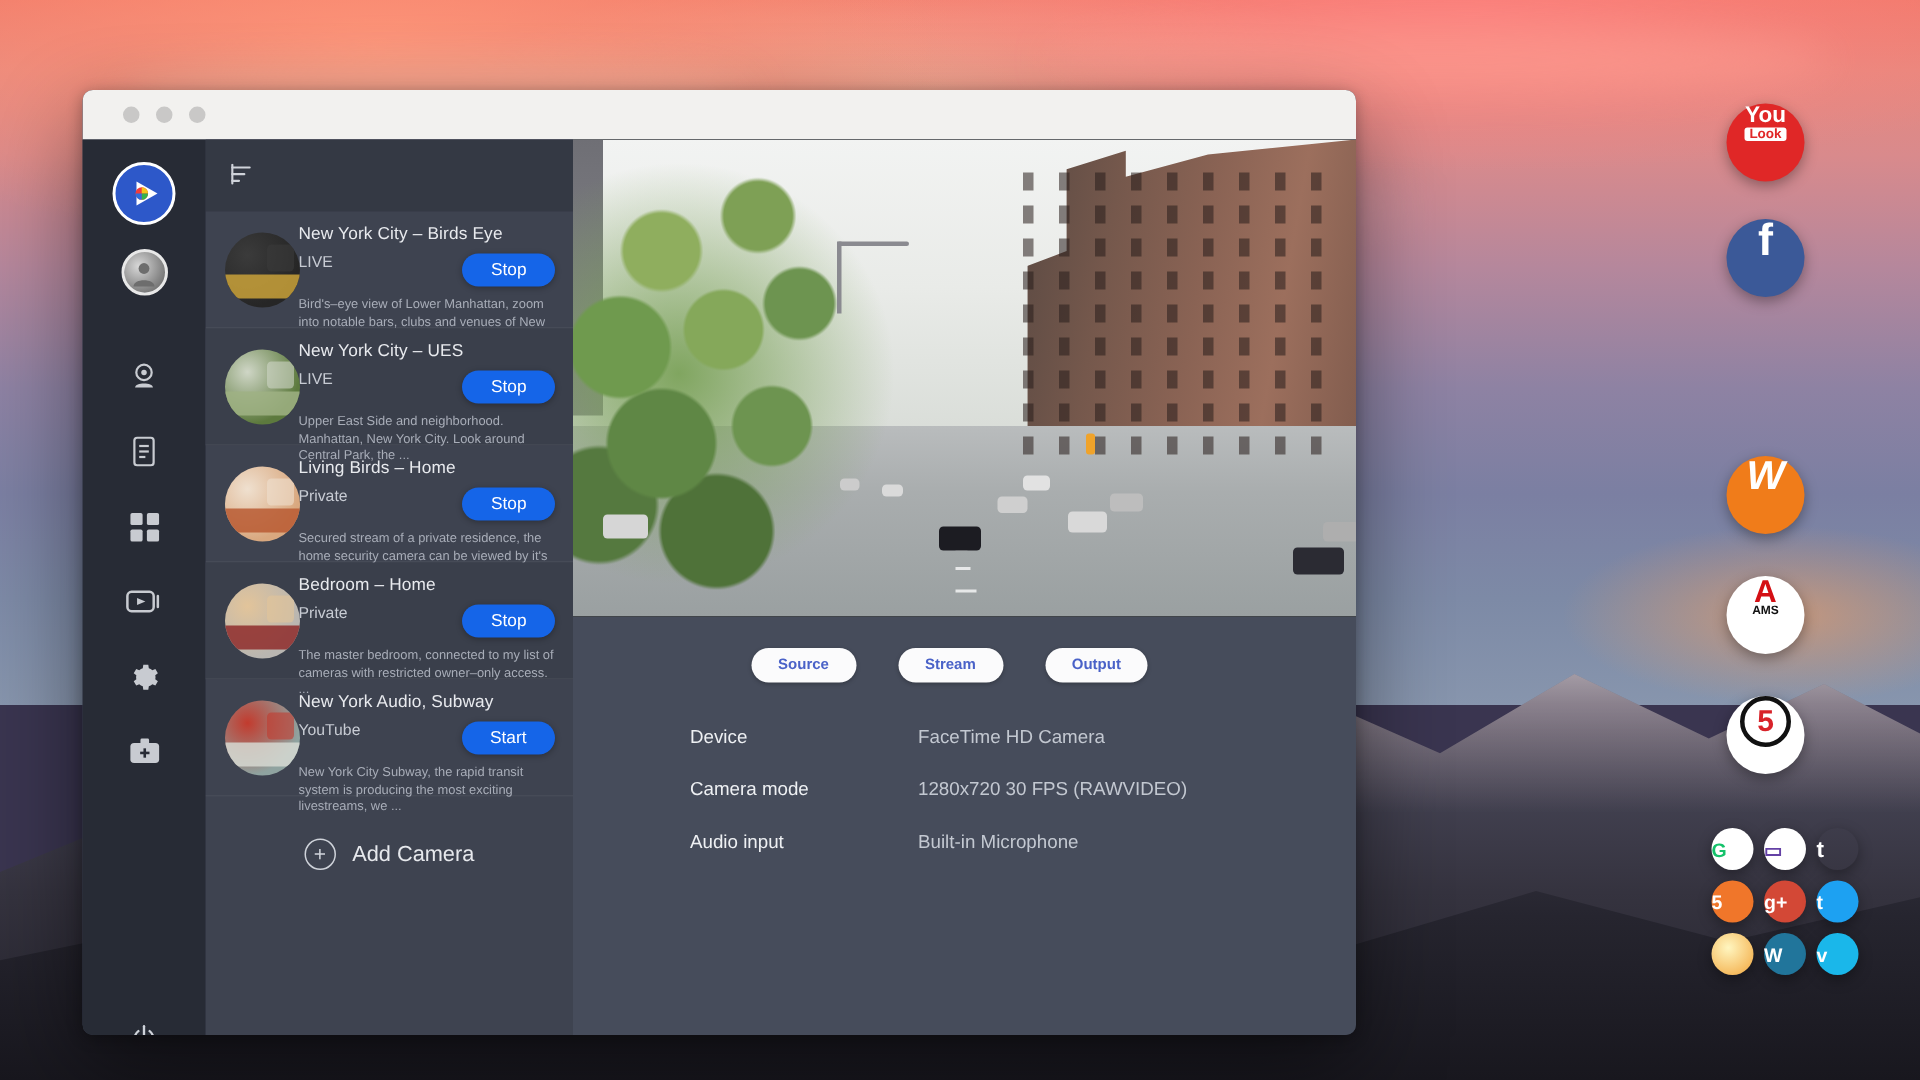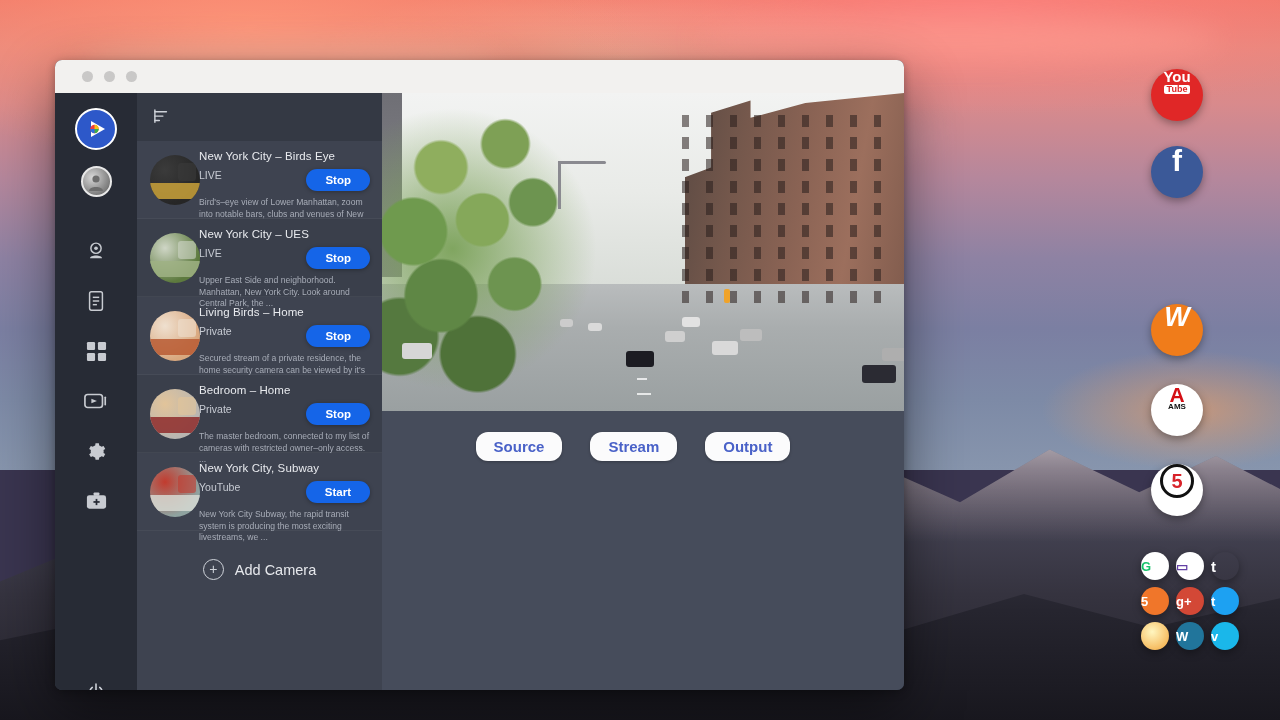--- a/index.html
+++ b/index.html
@@ -107,21 +107,21 @@
   }
   .cam.alt { background:#3a3f4b; }
   .cam-thumb {
     position:absolute; left:13px; top:14px; width:50px; height:50px;
     border-radius:50%; overflow:hidden; background:#555;
   }
   .cam-title { color:#e8eaee; font-size:11.5px; margin-bottom:7px; letter-spacing:.1px; }
   .cam-row { display:flex; align-items:flex-start; justify-content:space-between; padding-right:4px; }
   .cam-state { color:#c7cbd3; font-size:10.5px; }
   .cam-btn {
-    background:#1565e8; color:#fff; font-size:11.5px; font-weight:bold;
+    background:#1565e8; color:#fff; font-size:11.5px; font-weight:normal;
     border:none; border-radius:13px; padding:5px 19px; cursor:pointer;
     box-shadow:0 1px 4px rgba(0,0,0,.3);
   }
   .cam-desc {
     color:#a8adb8; font-size:8.6px; line-height:1.35; margin-top:6px; padding-right:4px;
   }
   #addcam {
     display:flex; align-items:center; justify-content:center; gap:11px;
     padding:28px 0 0 0; color:#e6e8ec; font-size:14.5px; cursor:pointer;
   }
@@ -175,21 +175,21 @@
   }
   .v-lane {
     position:absolute; background:rgba(255,255,255,.75); height:2px;
   }
   .v-car { position:absolute; border-radius:3px; }
   .v-awning { position:absolute; right:4%; bottom:23%; width:10%; height:5%;
     background:#c0332b; border-radius:2px; }
 
   #tabs { display:flex; justify-content:center; gap:28px; padding:21px 0 0 0; padding-right:20px; }
   .tab {
-    background:#fbfbfc; color:#4a62c8; font-size:15px; font-weight:bold;
+    background:#fbfbfc; color:#4a62c8; font-size:10px; font-weight:bold;
     border:none; border-radius:12px; padding:6px 18px; cursor:pointer;
     box-shadow:0 1px 3px rgba(0,0,0,.25);
   }
   #specs { padding:29px 0 0 78px; }
   .spec { display:flex; margin-bottom:21px; }
   .spec-k { width:152px; color:#eef0f3; font-size:12.5px; }
   .spec-v { color:#c3c8d1; font-size:12.5px; }
 </style>
 </head>
 <body>
@@ -201,21 +201,21 @@
   <div class="cloudband" style="left:250px;top:120px;width:700px;height:36px;background:#c79bab;opacity:.4;"></div>
   <div class="glow-orange"></div>
   <div class="mtn"></div>
   <div class="snow"></div>
   <div class="mtn2"></div>
 </div>
 
 <div id="dock-layer">
     <div class="dock-icon di-big" style="left: 1151px; top: 69px; background: rgb(224, 39, 39); flex-direction: column; line-height: 1;">
       <span style="font-size:15px;font-weight:bold;">You</span>
-      <span style="font-size:9px;background:#fff;color:#e02727;border-radius:2px;padding:0 3px;margin-top:1px;">Tube</span>
+      <span style="font-size:9px;background:#fff;color:#e02727;border-radius:2px;padding:0 3px;margin-top:1px;">Look</span>
     </div>
     <div class="dock-icon di-big" style="left: 1151px; top: 146px; background: rgb(59, 89, 152); flex-direction: column; line-height: 1;">
       <span style="font-size:30px;font-weight:bold;">f</span>
     </div>
     <div class="dock-icon di-big" style="left: 1151px; top: 304px; background: rgb(240, 124, 26); flex-direction: column; line-height: 1;">
       <span style="font-size:27px;font-weight:bold;font-style:italic;color:#fff;">W</span>
     </div>
     <div class="dock-icon di-big" style="left: 1151px; top: 384px; background: rgb(255, 255, 255); flex-direction: column; line-height: 1;">
       <span style="font-size:21px;font-weight:bold;color:#d40f14;">A</span>
       <span style="font-size:8px;font-weight:bold;color:#111;margin-top:-2px;">AMS</span>
@@ -377,21 +377,21 @@
               <span class="cam-state">Private</span>
               <button class="cam-btn">Stop</button>
             </div>
             <div class="cam-desc">The master bedroom, connected to my list of cameras with restricted owner–only access. ...</div>
           </div>
           <div class="cam">
             <div class="cam-thumb" style="background: radial-gradient(circle at 30% 30%, rgb(194, 59, 46), rgb(143, 163, 160) 70%); position: absolute;">
               <div style="position:absolute;left:0;bottom:6px;width:100%;height:16px;background:#d6d9d2;opacity:.85;"></div>
               <div style="position:absolute;right:4px;top:8px;width:18px;height:18px;background:#c23b2e;opacity:.6;border-radius:3px;"></div>
             </div>
-            <div class="cam-title">New York City, Subway</div>
+            <div class="cam-title">New York Audio, Subway</div>
             <div class="cam-row">
               <span class="cam-state">YouTube</span>
               <button class="cam-btn">Start</button>
             </div>
             <div class="cam-desc">New York City Subway, the rapid transit system is producing the most exciting livestreams, we ...</div>
           </div>
         </div>
       <div id="addcam">
         <span class="plus-circle">+</span>
         <span>Add Camera</span>
@@ -509,16 +509,30 @@
             <div style="position: absolute; left: 342px; top: 196px; width: 6px; height: 14px; background: rgb(240, 163, 42); border-radius: 2px;"></div>
           </div>
       </div>
 
       <div id="tabs">
           <button class="tab">Source</button>
           <button class="tab">Stream</button>
           <button class="tab">Output</button>
         </div>
 
+      <div id="specs">
+          <div class="spec">
+            <span class="spec-k">Device</span>
+            <span class="spec-v">FaceTime HD Camera</span>
+          </div>
+          <div class="spec">
+            <span class="spec-k">Camera mode</span>
+            <span class="spec-v">1280x720 30 FPS (RAWVIDEO)</span>
+          </div>
+          <div class="spec">
+            <span class="spec-k">Audio input</span>
+            <span class="spec-v">Built-in Microphone</span>
+          </div>
+        </div>
     </div>
   </div>
 
 </div>
 
 </body></html>

